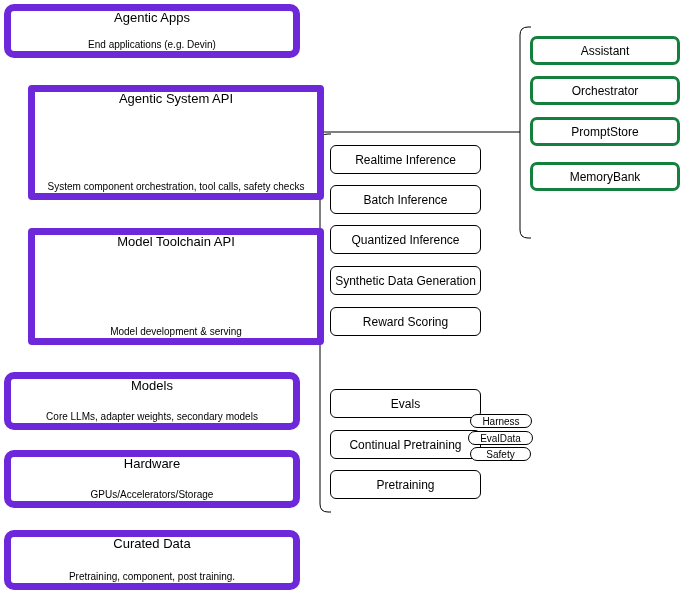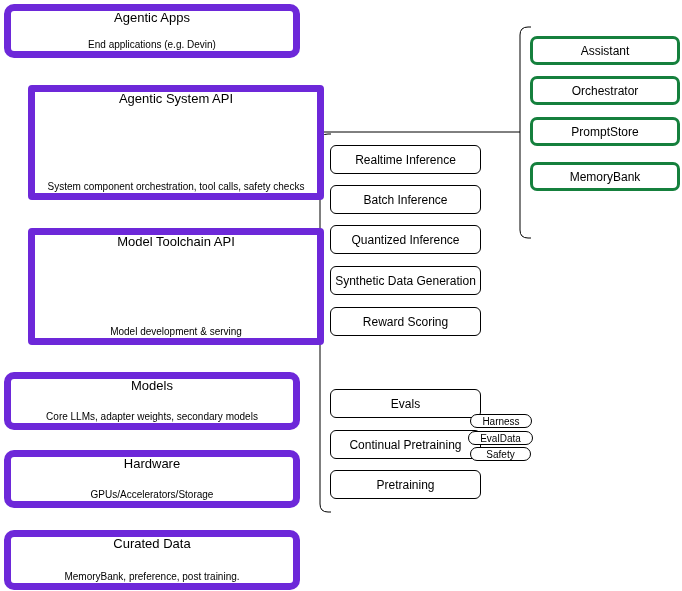--- a/index.html
+++ b/index.html
@@ -69,21 +69,21 @@
     <div class="sub">Core LLMs, adapter weights, secondary models</div>
   </div>
 
   <div class="lbox" style="top:450px;height:58px">
     <div class="title">Hardware</div>
     <div class="sub">GPUs/Accelerators/Storage</div>
   </div>
 
   <div class="lbox" style="top:530px;height:60px">
     <div class="title">Curated Data</div>
-    <div class="sub">MemoryBank, preference, post training.</div>
+    <div class="sub">Pretraining, component, post training.</div>
   </div>
 
   <div class="mbox" style="top:145px">Realtime Inference</div>
   <div class="mbox" style="top:185px">Batch Inference</div>
   <div class="mbox" style="top:225px">Quantized Inference</div>
   <div class="mbox" style="top:266px">Synthetic Data Generation</div>
   <div class="mbox" style="top:307px">Reward Scoring</div>
   <div class="mbox" style="top:389px">Evals</div>
   <div class="mbox" style="top:430px">Continual Pretraining</div>
   <div class="mbox" style="top:470px">Pretraining</div>

